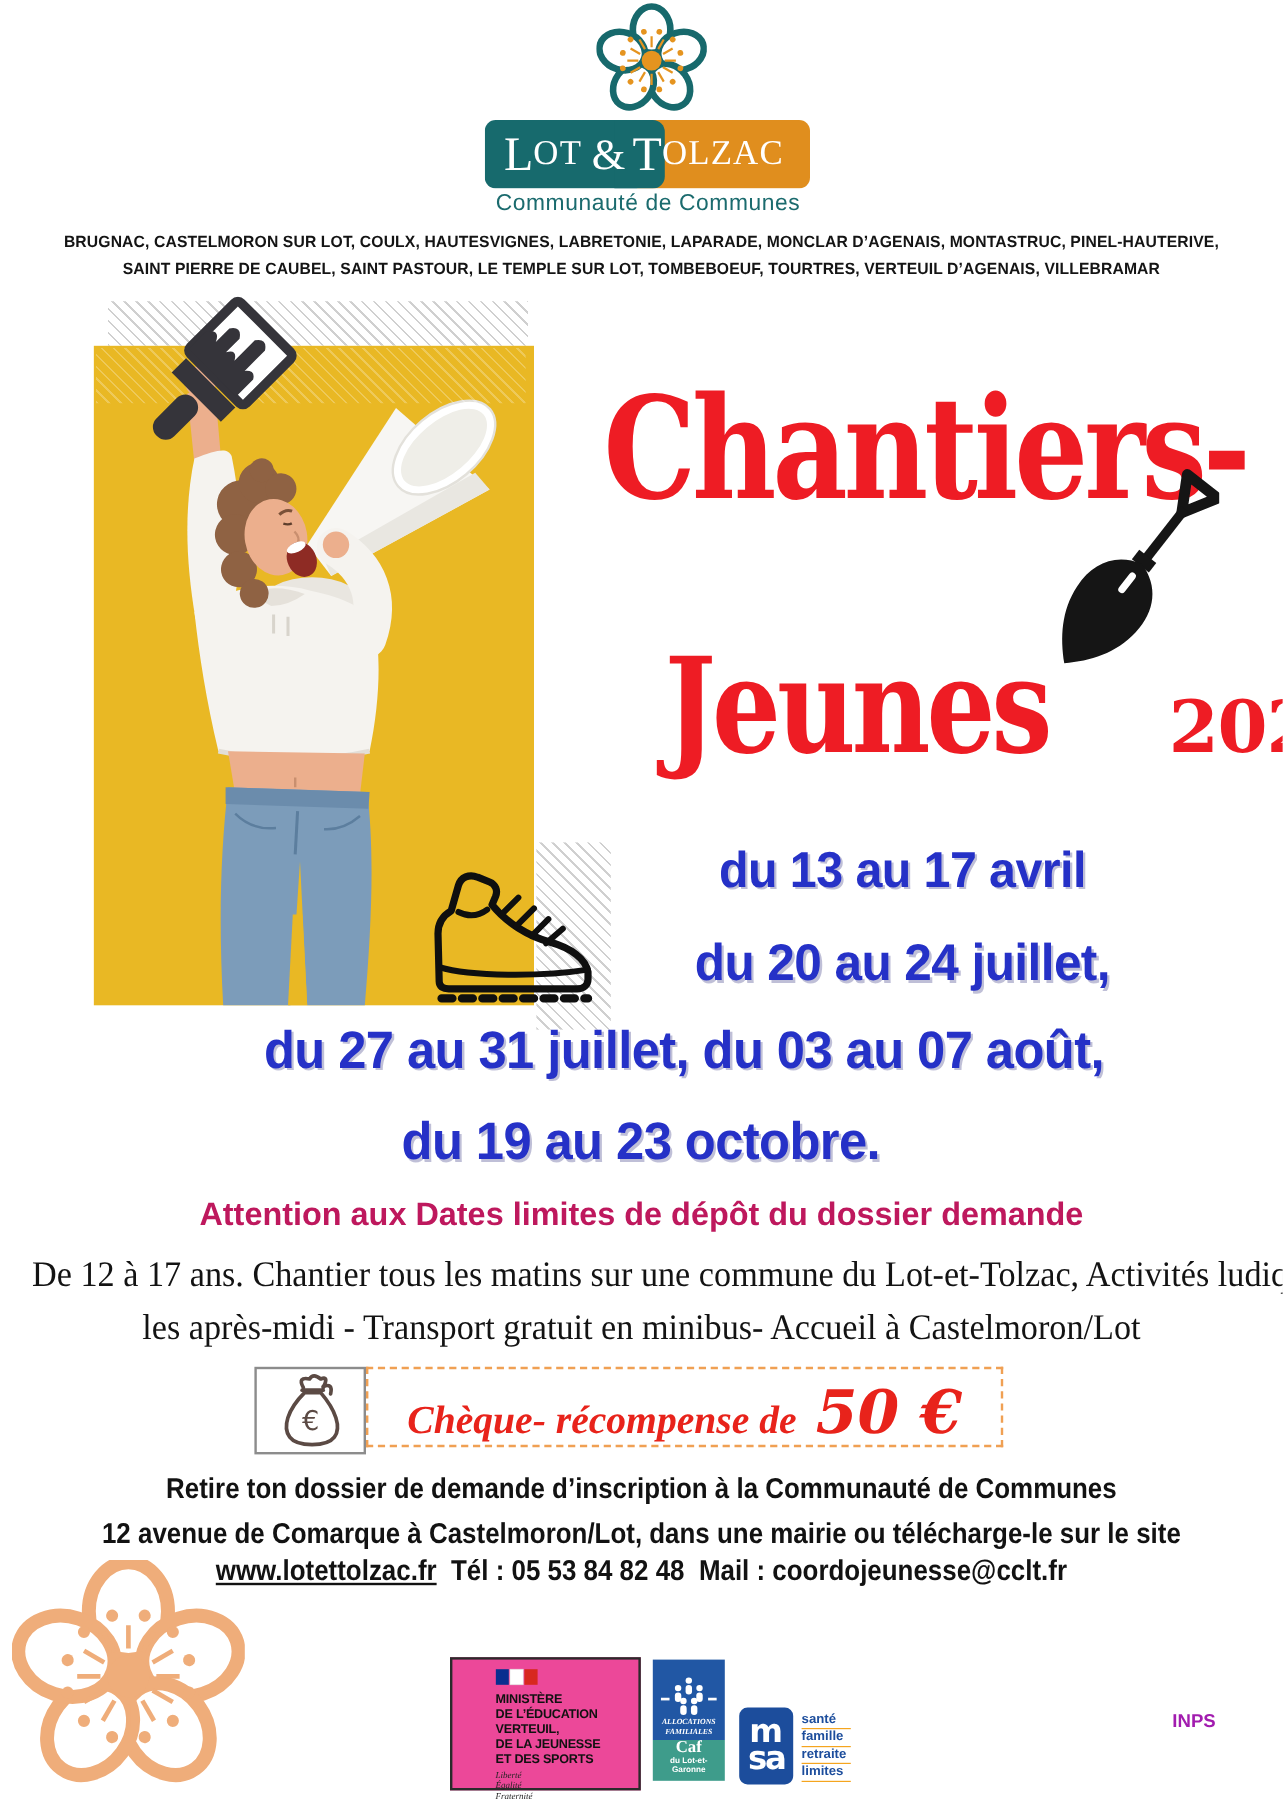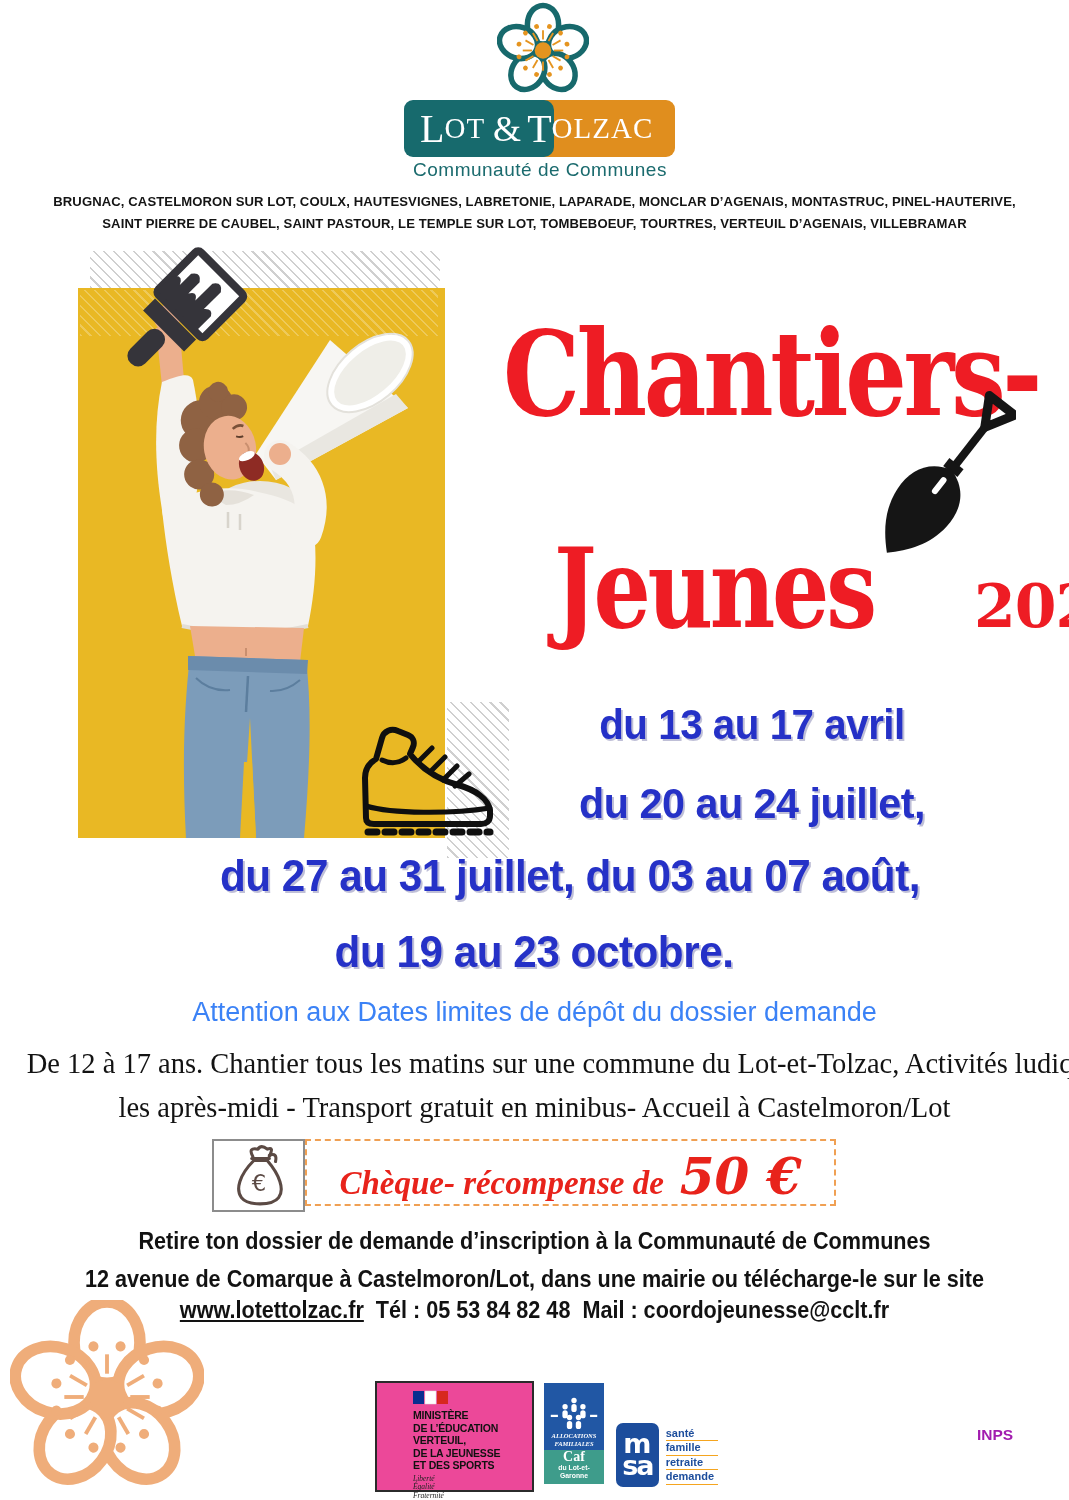--- a/index.html
+++ b/index.html
@@ -31,22 +31,22 @@
   .title-line{position:absolute;color:#EE1C24;font-family:"DejaVu Serif",serif;font-weight:bold;
               line-height:1;transform:scaleX(0.82);transform-origin:left top;letter-spacing:-4px;white-space:nowrap;}
   .title1{left:503px;top:315px;font-size:118px;}
   .title2row{left:554px;top:534px;display:flex;align-items:baseline;gap:30px;}
   .title2{font-size:110px;position:static;}
   .title-year{color:#EE1C24;font-family:"DejaVu Serif",serif;font-weight:bold;font-size:60px;letter-spacing:-1px;}
 
   .dateline{position:absolute;color:#2531C7;font-weight:bold;text-align:center;white-space:nowrap;
             text-shadow:2px 2px 0 rgba(25,25,110,.28);transform:scaleX(0.96);letter-spacing:-0.5px;}
 
-  .attention{position:absolute;left:0;top:997px;width:1069px;text-align:center;color:#3b82f6;
-             font-weight:normal;font-size:27px;}
+  .attention{position:absolute;left:0;top:997px;width:1069px;text-align:center;color:#be185d;
+             font-weight:bold;font-size:27px;}
 
   .desc{position:absolute;left:0;width:1069px;text-align:center;color:#131313;
         font-family:"Liberation Serif",serif;font-size:30px;transform:scaleX(0.95);white-space:nowrap;}
 
   
   .bagbox{position:absolute;left:212px;top:1139px;width:93px;height:73px;background:#fff;border:2px solid #8C8C8C;
           display:flex;align-items:center;justify-content:center;box-sizing:border-box;}
   .dashbox{position:absolute;left:305px;top:1139px;width:531px;height:67px;border:2px dashed #F0A053;
            box-sizing:border-box;display:flex;align-items:baseline;justify-content:center;gap:16px;
            padding-top:6px;}
@@ -355,19 +355,19 @@
 
   <div class="msa">
     <div class="msa-tile">
       <span class="l1">m</span>
       <span class="l2">sa</span>
     </div>
     <div class="msa-words">
       <div class="msa-word">santé</div>
       <div class="msa-word">famille</div>
       <div class="msa-word">retraite</div>
-      <div class="msa-word">demande</div>
+      <div class="msa-word">limites</div>
     </div>
   </div>
 
   <div class="inps">INPS</div>
 
 </div>
 
 </body></html>

